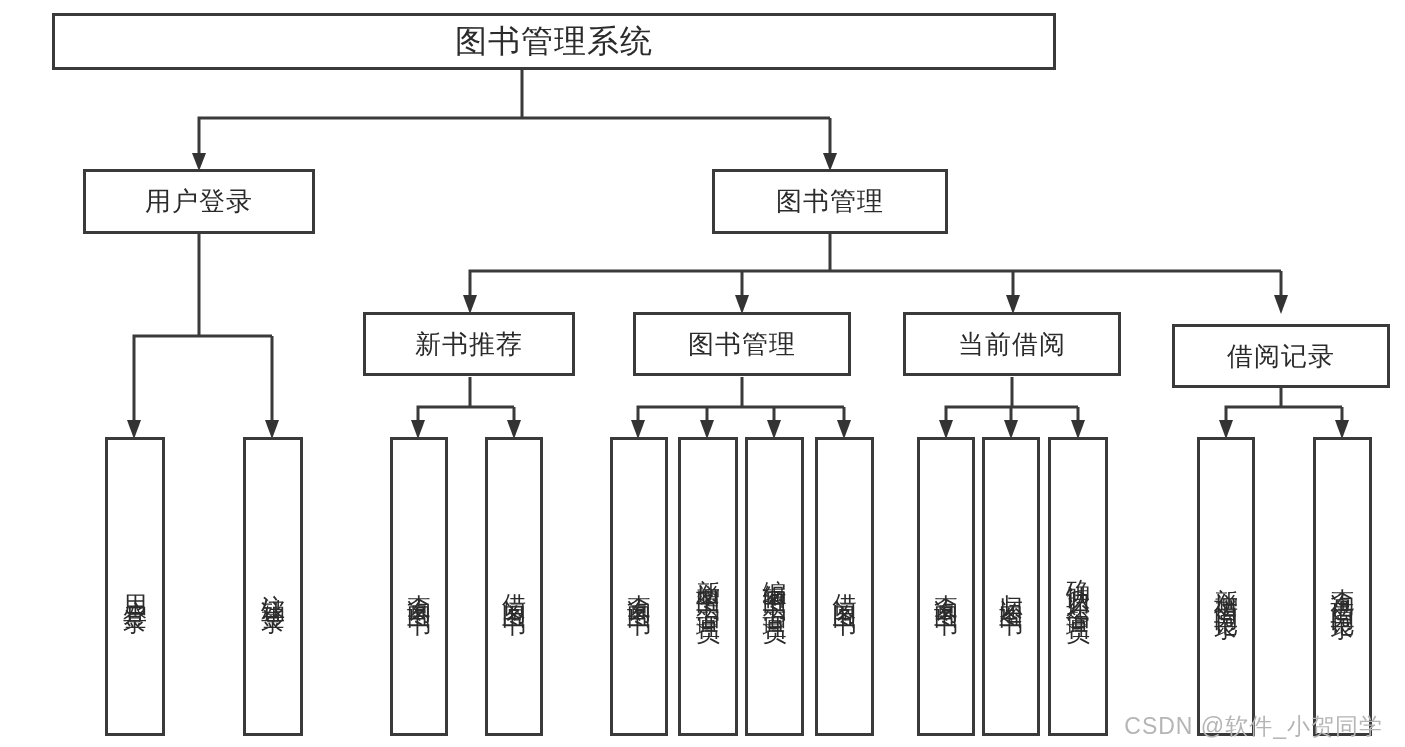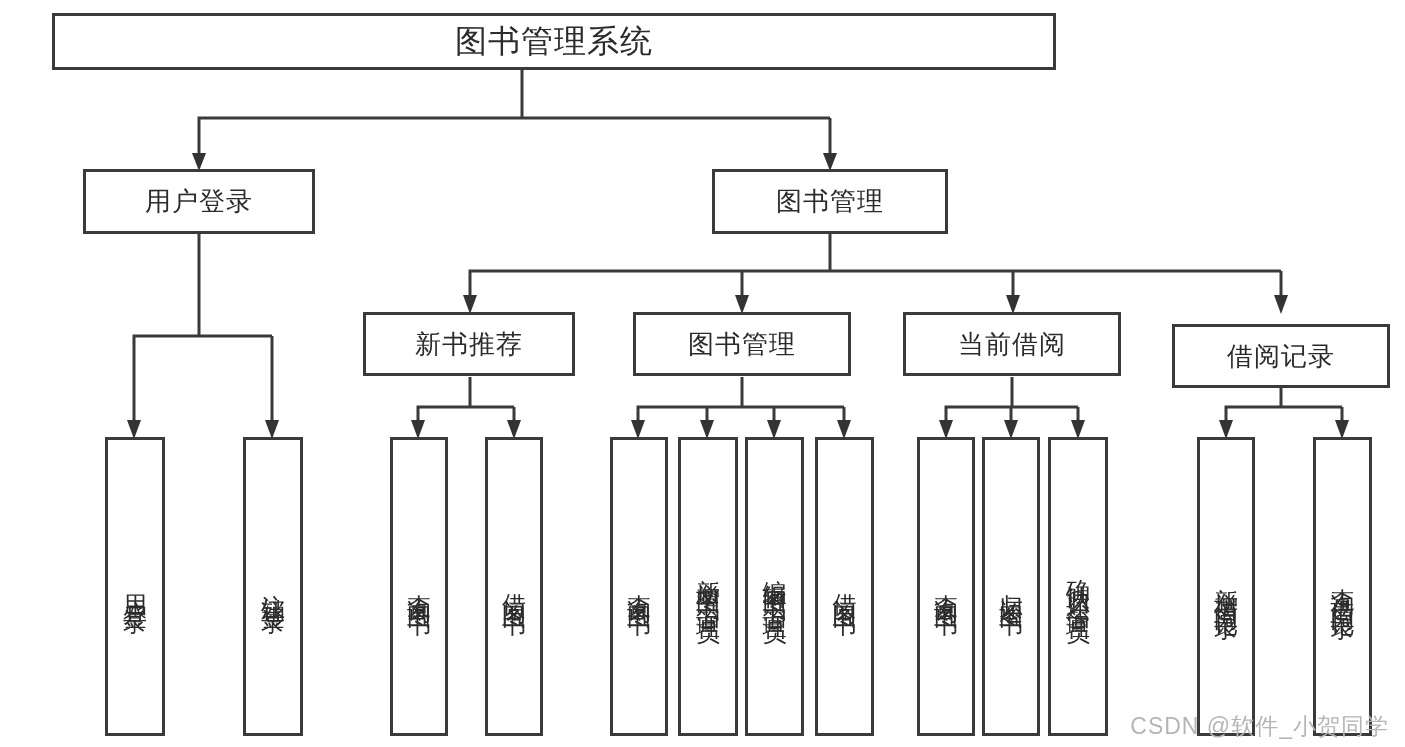--- a/index.html
+++ b/index.html
@@ -35,21 +35,21 @@
   .v-node { font-size: 24px; }
   .v-node .vtext {
     writing-mode: vertical-rl;
     text-orientation: mixed;
     letter-spacing: 6px;
     line-height: 1;
     white-space: nowrap;
   }
   #watermark {
     position: absolute;
-    right: 16px;
+    right: 22px;
     top: 711px;
     z-index: 5;
     font-size: 23px;
     color: #b5b5b5;
     letter-spacing: 1px;
     pointer-events: none;
     margin-left: 12px;
   }
 </style>
 </head>

